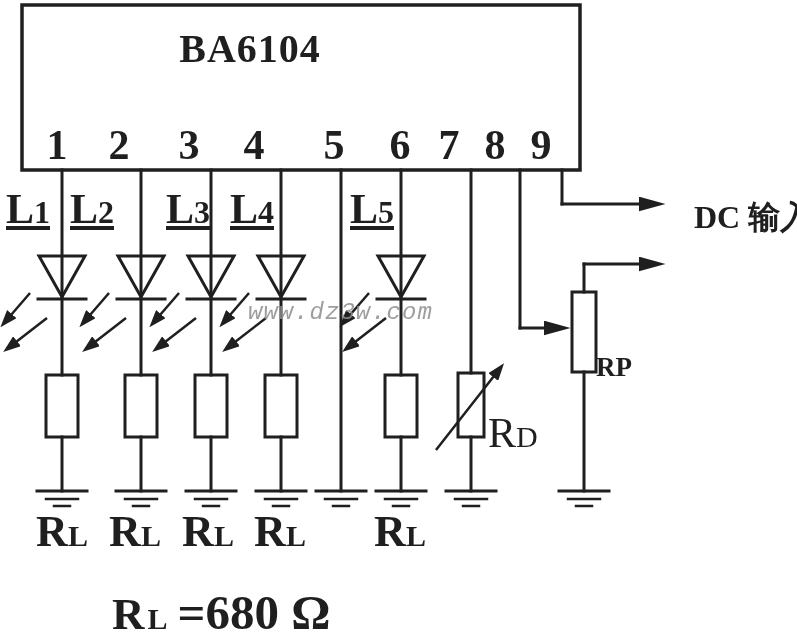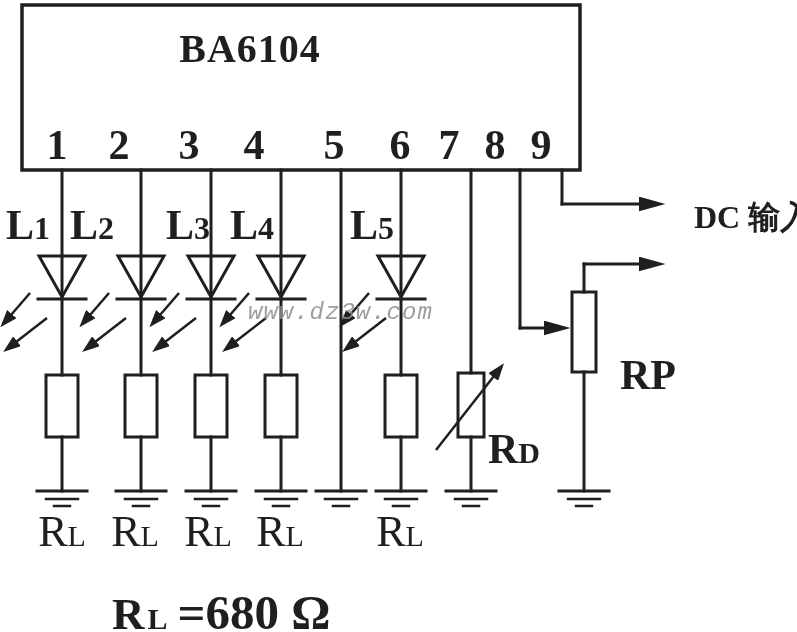--- a/index.html
+++ b/index.html
@@ -10,28 +10,28 @@
   }
   svg.cv{position:absolute;left:0;top:0;width:797px;height:632px;}
   .w{stroke:#1f1f1f;stroke-width:3;fill:none;stroke-linecap:square;}
   .box{stroke:#1f1f1f;stroke-width:3.5;fill:none;}
   .e{stroke:#1f1f1f;stroke-width:2.5;fill:none;stroke-linecap:butt;}
   .g{stroke:#1f1f1f;stroke-width:2.5;stroke-linecap:square;}
   marker path{fill:#1f1f1f;}
   .lbl{position:absolute;color:#1f1f1f;line-height:1;white-space:nowrap;}
   .title{left:160px;top:29px;width:180px;text-align:center;font-size:40px;font-weight:bold;letter-spacing:1px;}
   .pin{top:124px;width:42px;text-align:center;font-size:42px;font-weight:600;}
-  .ledlbl{top:204px;font-size:42px;font-weight:600;}
+  .ledlbl{top:188px;font-size:42px;font-weight:600;text-decoration:underline;}
   .ledlbl .sub{font-size:32px;}
-  .rl{top:510px;width:60px;text-align:center;font-size:44px;font-weight:400;}
+  .rl{top:510px;width:60px;text-align:center;font-size:44px;font-weight:700;}
   .rl .sub{font-size:30px;}
-  .rd{left:488px;top:428px;font-size:42px;font-weight:700;}
+  .rd{left:488px;top:412px;font-size:42px;font-weight:400;}
   .rd .sub{font-size:30px;letter-spacing:2px;}
   .potv{left:600px;top:304px;font-size:42px;font-weight:bold;letter-spacing:-1px;}
-  .potn{left:596px;top:354px;font-size:42px;font-weight:600;margin-left:24px;}
+  .potn{left:596px;top:354px;font-size:27px;font-weight:600;}
   .dc{left:694px;top:201px;font-size:32px;font-weight:bold;
       font-family:"Liberation Serif","DejaVu Serif",serif;}
   .formula{left:112px;top:588px;font-size:45px;font-weight:600;}
   .formula .sub{font-size:30px;margin-left:3px;}
   .formula .rhs{font-size:49px;margin-left:10px;}
   .wm{left:248px;top:301px;font-size:24px;font-style:italic;
       color:#8e8e8e;opacity:.85;letter-spacing:1px;
       font-family:Liberation Mono, monospace;}
 </style>
 </head>

